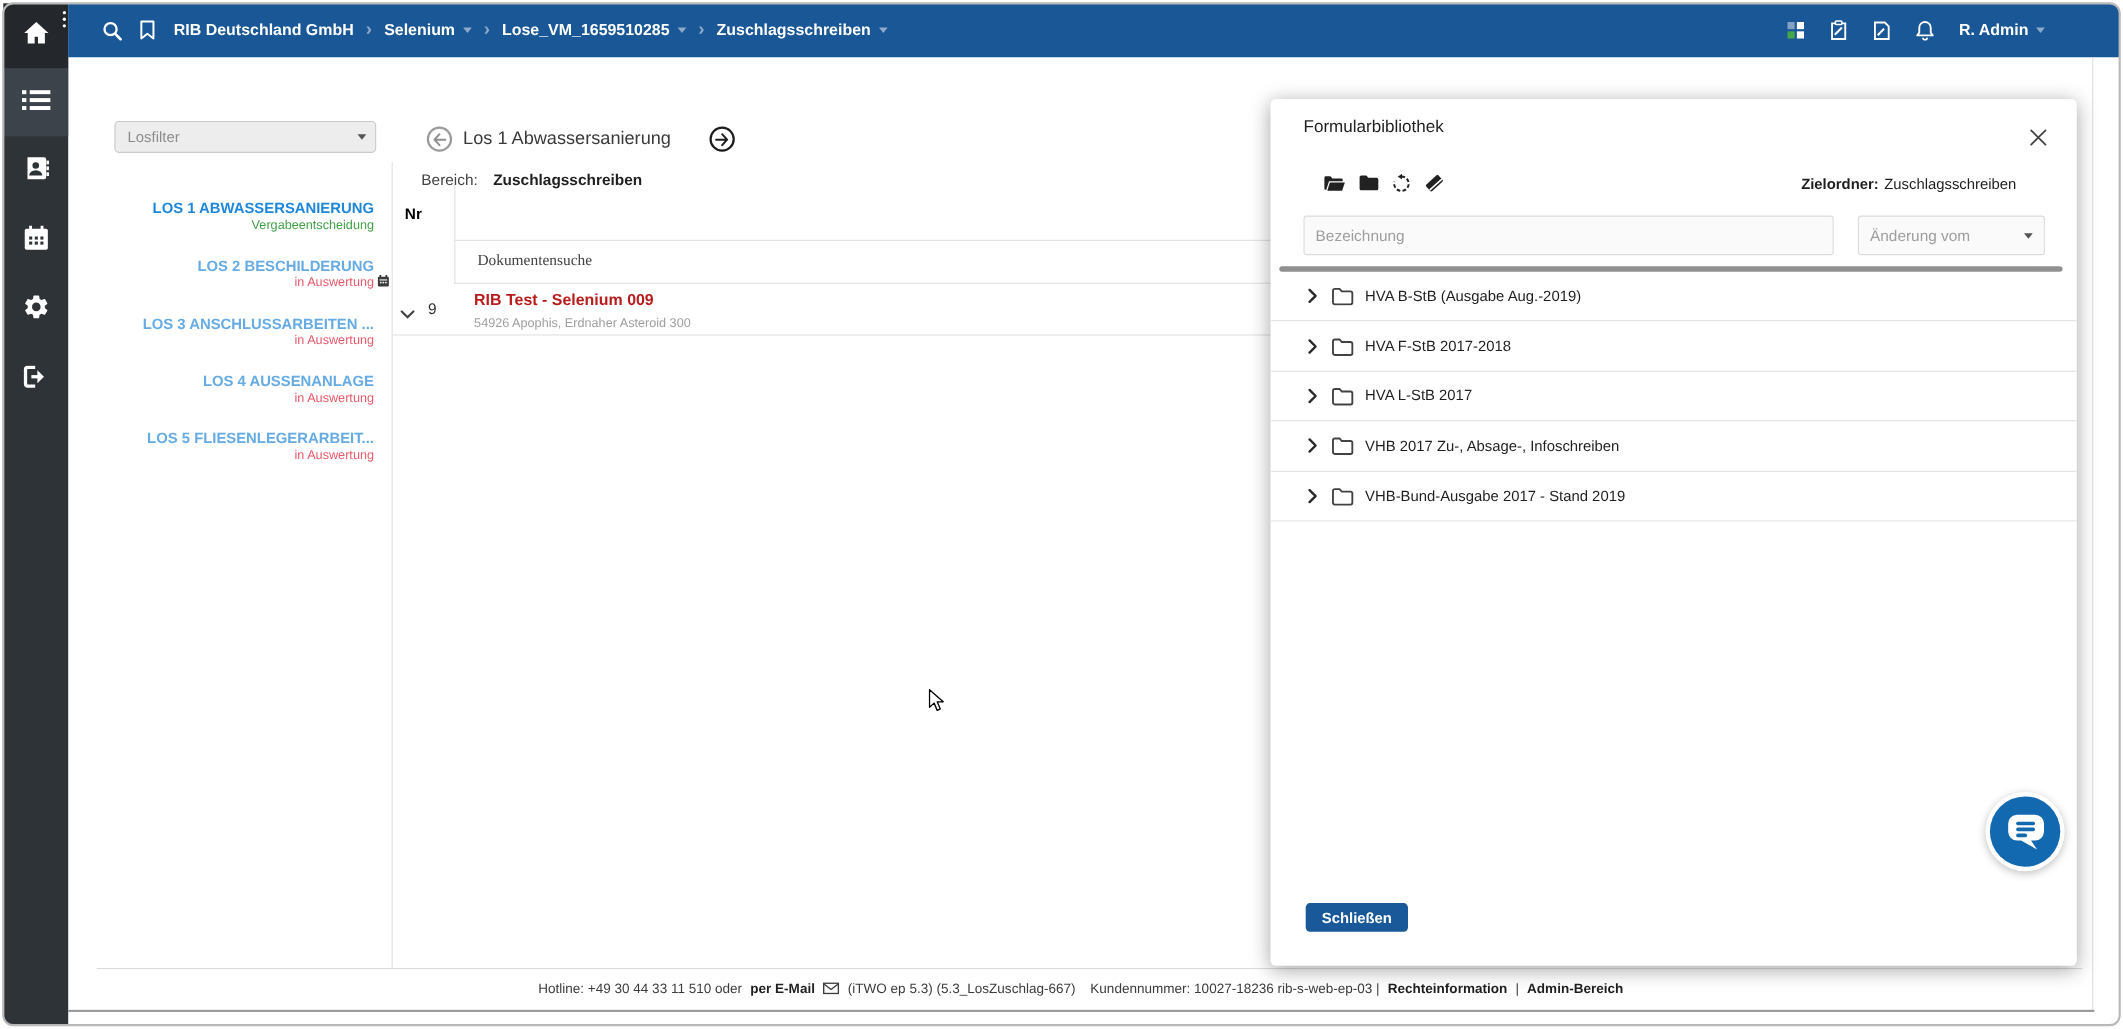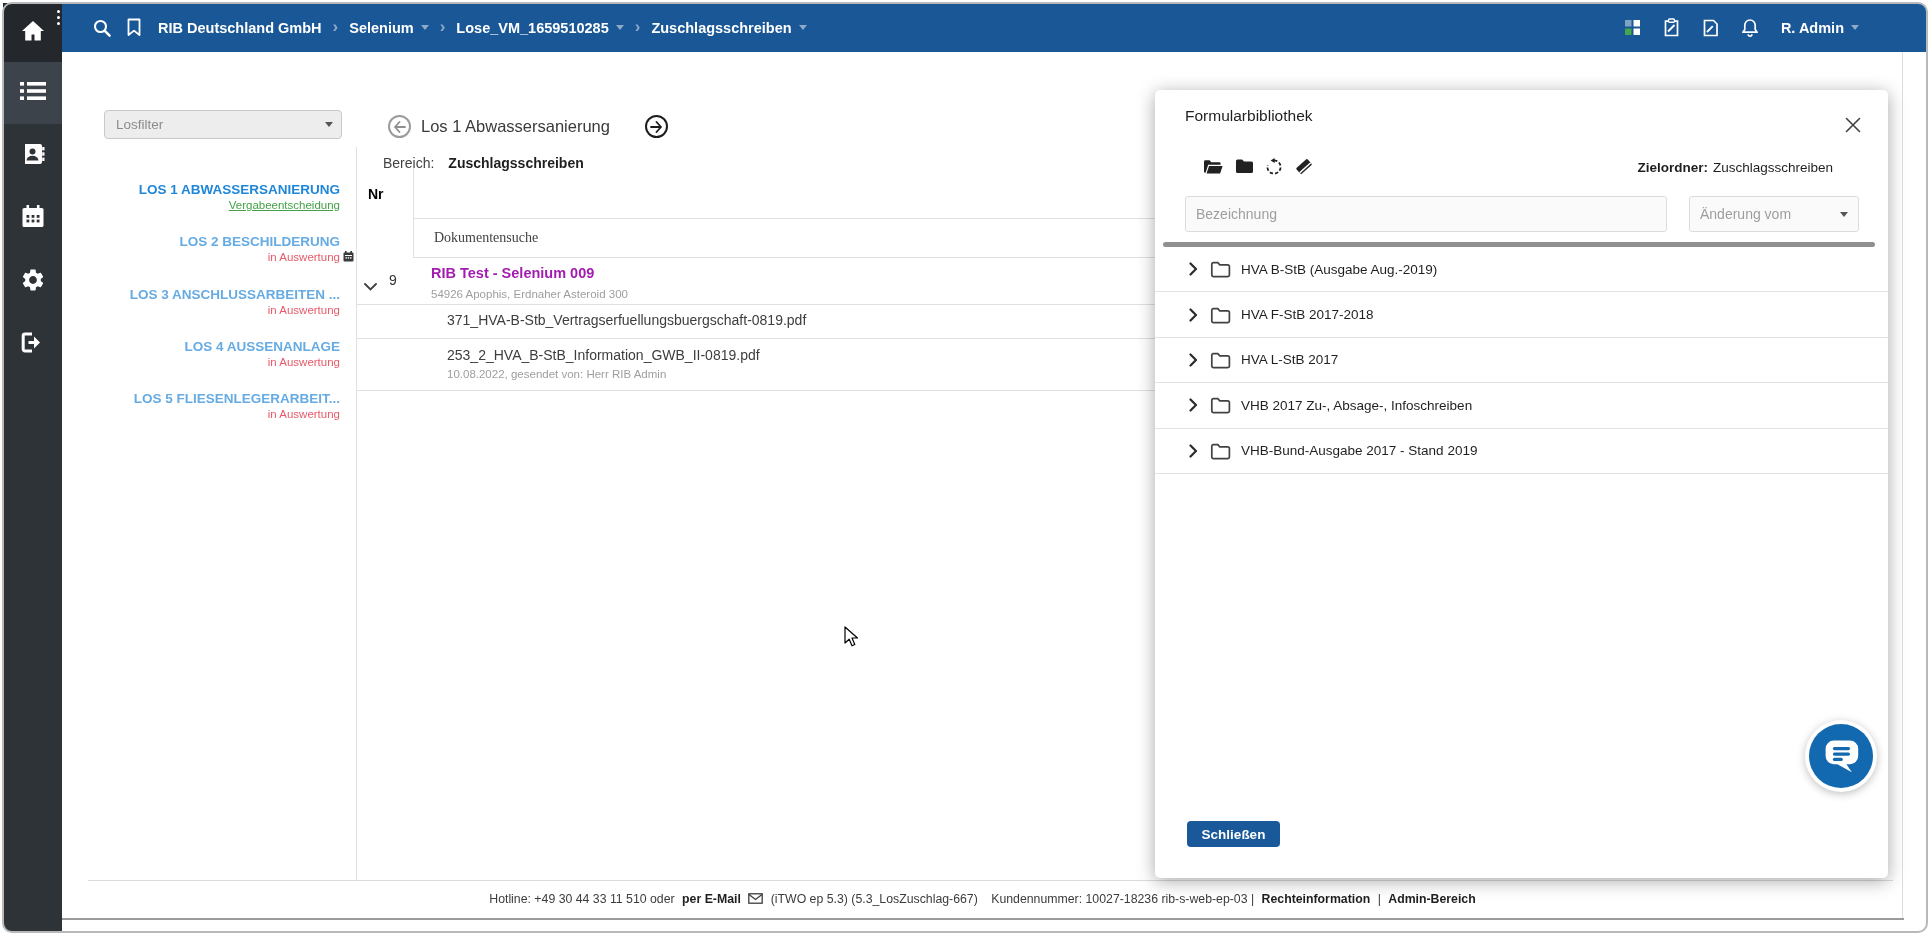--- a/index.html
+++ b/index.html
@@ -28,42 +28,42 @@
   
   .losfilter{position:absolute;left:104px;top:110px;width:238px;height:29px;}
   .losfilter input{width:100%;height:100%;box-sizing:border-box;background:#ededed;border:1px solid #c9c9c9;border-radius:4px;padding:0 24px 0 11px;font-size:13.5px;font-family:inherit;color:#555;}
   .losfilter input::placeholder{color:#8c8c8c;}
   .losfilter .caret{position:absolute;right:9px;top:12px;border-top-color:#555;}
   .los-list{position:absolute;left:95px;top:181px;width:245px;text-align:right;}
   .los-item{height:52.3px;cursor:pointer;}
   .los-title{font-size:13.5px;font-weight:bold;color:#66abe3;line-height:17px;white-space:nowrap;}
   .los-title.selected{color:#1f87da;}
   .los-status{font-size:11.5px;line-height:15px;white-space:nowrap;}
-  .los-status.green{color:#43a047;text-decoration:underline;}
+  .los-status.green{color:#43a047;}
   .los-status.red{color:#e85a6a;}
   .cal-badge{display:inline-block;vertical-align:-1px;margin-left:3px;margin-right:-14px;}
 
   
   .navcirc{position:absolute;width:23px;height:23px;border-radius:50%;box-sizing:border-box;display:flex;align-items:center;justify-content:center;cursor:pointer;}
   .navcirc.back{left:388px;top:115px;border:2px solid #9b9b9b;}
   .navcirc.fwd{left:645px;top:115px;border:2px solid #1d1d1d;}
   .main-title{position:absolute;left:421px;top:117px;font-size:16.5px;color:#3a3a3a;}
   .bereich{position:absolute;left:383px;top:155px;font-size:14px;color:#424242;}
   .bereich b{margin-left:14px;color:#1f1f1f;}
 
   .doc-table{position:absolute;left:356px;top:147px;width:801px;height:733px;border-left:1px solid #e0e0e0;}
   .nr-divider{position:absolute;left:56px;top:21px;width:1px;height:90px;background:#e0e0e0;}
   .nr-label{position:absolute;left:11px;top:39px;font-size:14px;font-weight:bold;color:#000000;}
   .search-row{position:absolute;left:56px;right:0;top:71px;height:40px;border-top:1px solid #e0e0e0;border-bottom:1px solid #e0e0e0;box-sizing:border-box;font-family:Liberation Serif, serif;}
   .search-row input{width:100%;height:100%;border:none;outline:none;background:transparent;padding:0 0 0 21px;font-size:14px;font-family:inherit;color:#424242;}
   .search-row input::placeholder{color:#424242;opacity:1;}
   .group-row{position:absolute;left:0;right:0;top:111px;height:46px;border-bottom:1px solid #e0e0e0;cursor:pointer;}
   .group-chevron{position:absolute;left:7px;top:19px;}
   .group-count{position:absolute;left:32px;top:14px;font-size:14px;color:#333;}
-  .group-title{position:absolute;left:74px;top:7px;font-size:14.5px;font-weight:bold;color:#a21caf;white-space:nowrap;}
+  .group-title{position:absolute;left:74px;top:7px;font-size:14.5px;font-weight:bold;color:#b91c1c;white-space:nowrap;}
   .group-sub{position:absolute;left:74px;top:30px;font-size:11.5px;color:#9e9e9e;white-space:nowrap;}
   .doc-rows{position:absolute;left:0;right:0;top:157px;}
   .doc-row{border-bottom:1px solid #e0e0e0;padding:8px 0 10px 90px;cursor:pointer;}
   .doc-name{font-size:14px;color:#3d3d3d;white-space:nowrap;}
   .doc-meta{font-size:11.5px;color:#9e9e9e;margin-top:5px;}
 
   
   .footer-line{position:absolute;left:88px;top:880px;width:1805px;height:1px;background:#dcdcdc;z-index:1;}
   .footer{position:absolute;left:62px;right:27px;top:892px;text-align:center;font-size:12.3px;color:#3c3c3c;z-index:1;}
   .footer span{margin:0 2px;}
@@ -315,32 +315,20 @@
     <div class="group-row">
       <span class="group-chevron">
         <svg width="13" height="8" viewBox="0 0 13 8">
             <path d="M1 1 l5.5 5.5 L12 1" fill="none" stroke="#424242" stroke-width="1.9" stroke-linecap="round"></path>
           </svg>
       </span>
       <span class="group-count">9</span>
       <span class="group-title">RIB Test - Selenium 009</span>
       <span class="group-sub">54926 Apophis, Erdnaher Asteroid 300</span>
     </div>
-    <div class="doc-rows">
-
-        <div class="doc-row">
-          <div class="doc-name">371_HVA-B-Stb_Vertragserfuellungsbuergschaft-0819.pdf</div>
-
-        </div>
-
-        <div class="doc-row">
-          <div class="doc-name">253_2_HVA_B-StB_Information_GWB_II-0819.pdf</div>
-          <div class="doc-meta">10.08.2022, gesendet von: Herr RIB Admin</div>
-        </div>
-      </div>
   </div>
 
   <div class="footer-line"></div>
   <div class="edge-v"></div>
   <div class="edge-h"></div>
   <div class="footer">
     <span>Hotline: +49 30 44 33 11 510 oder</span>
     <span class="bold">per E-Mail</span>
     <span style="vertical-align:-1px;"><svg width="15" height="11" viewBox="0 0 15 11">
           <rect x="0.8" y="0.8" width="13.4" height="9.4" fill="none" stroke="#3c3c3c" stroke-width="1.3"></rect>

